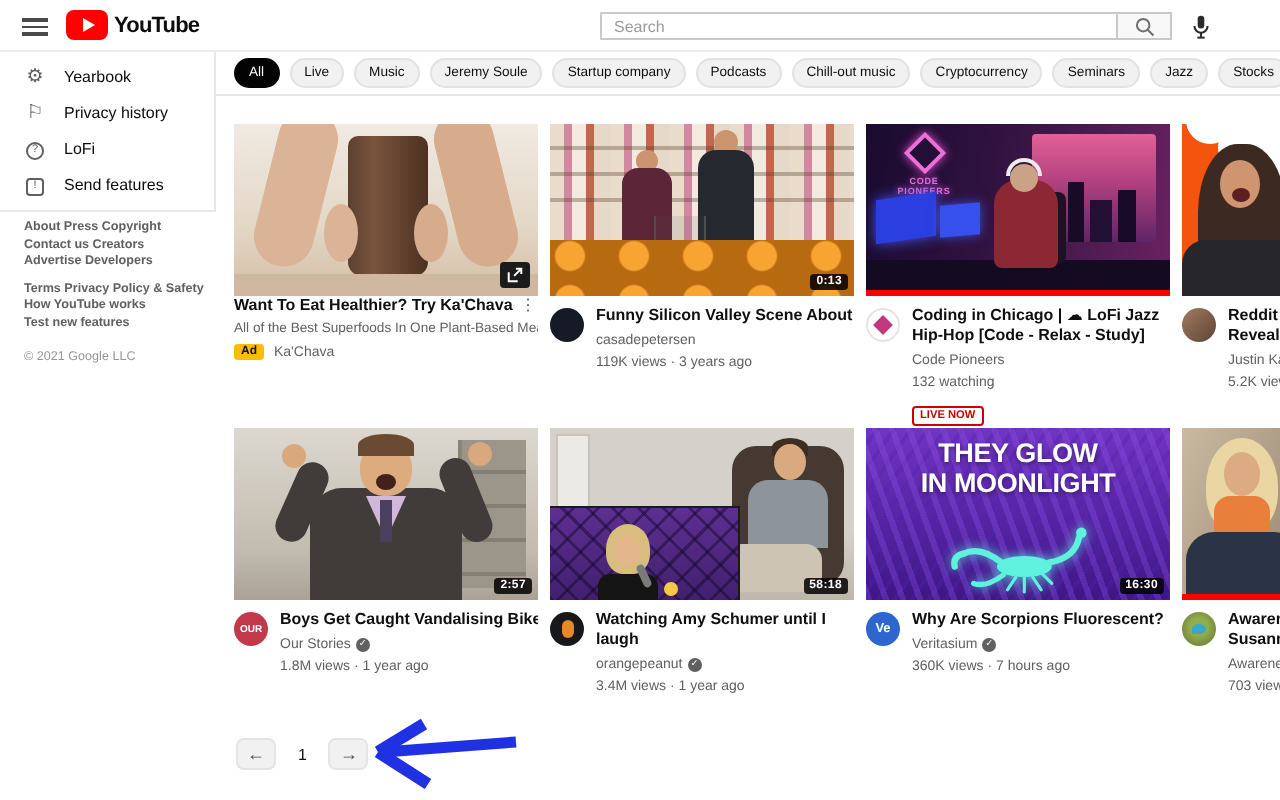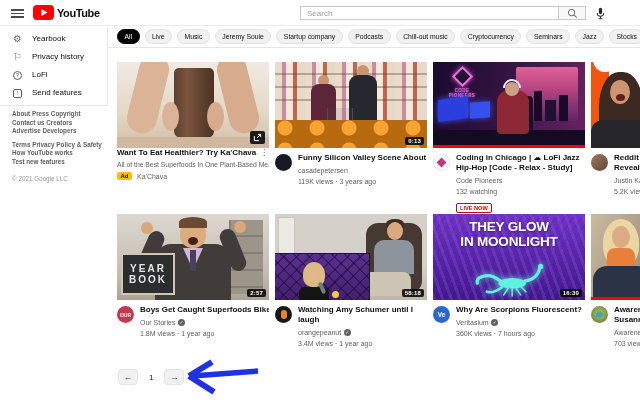--- a/index.html
+++ b/index.html
@@ -393,30 +393,26 @@
         <div class="art arml"></div>
         <div class="art armr"></div>
         <div class="art handl"></div>
         <div class="art handr"></div>
         <div class="art suit"></div>
         <div class="art shirtv"></div>
         <div class="art tie"></div>
         <div class="art head4"></div>
         <div class="art hair4"></div>
         <div class="art mouth4"></div>
-        <div class="art board">
-          <div>YEAR</div>
-          <div>BOOK</div>
-        </div>
         <span class="duration">2:57</span>
       </div>
       <div class="meta">
         <div class="avatar a4">OUR</div>
         <div class="info">
-          <div class="tl">Boys Get Caught Superfoods Bike</div>
+          <div class="tl">Boys Get Caught Vandalising Bike</div>
           <div class="chanrow">
             <span class="channel">Our Stories</span>
             <span class="check">✓</span>
           </div>
           <div class="views">1.8M views · 1 year ago</div>
         </div>
       </div>
     </article>
 
     <article class="card">

